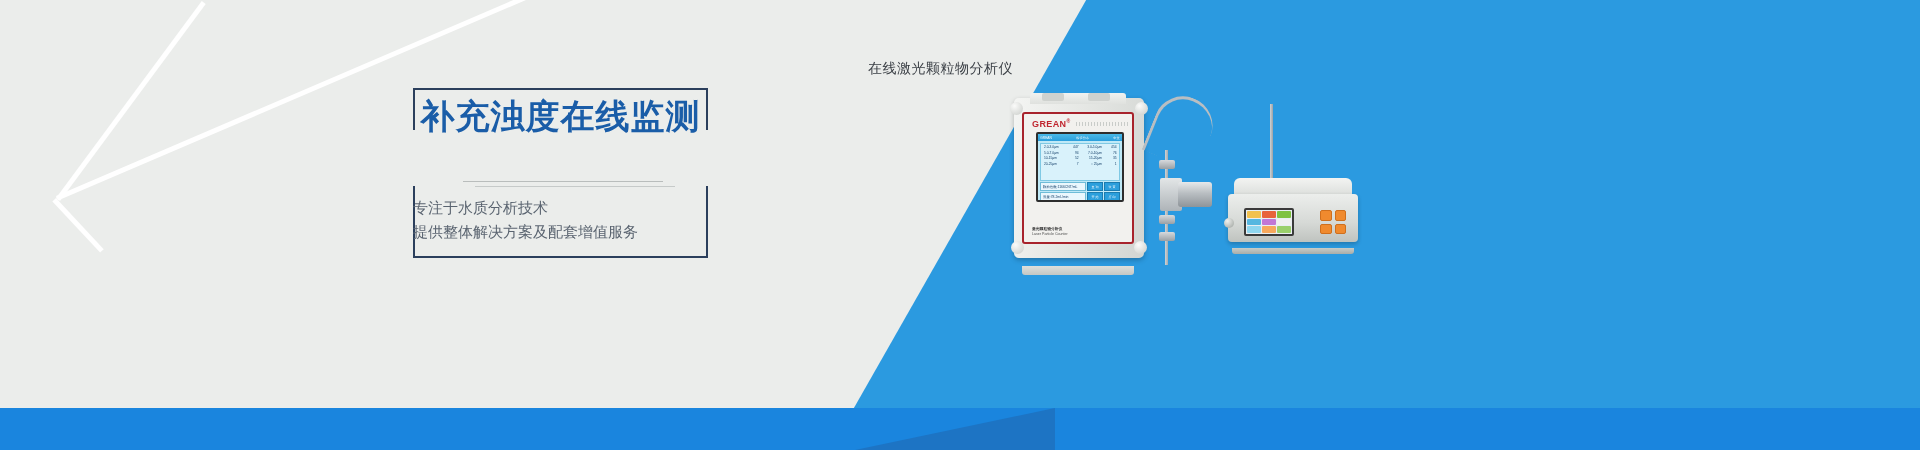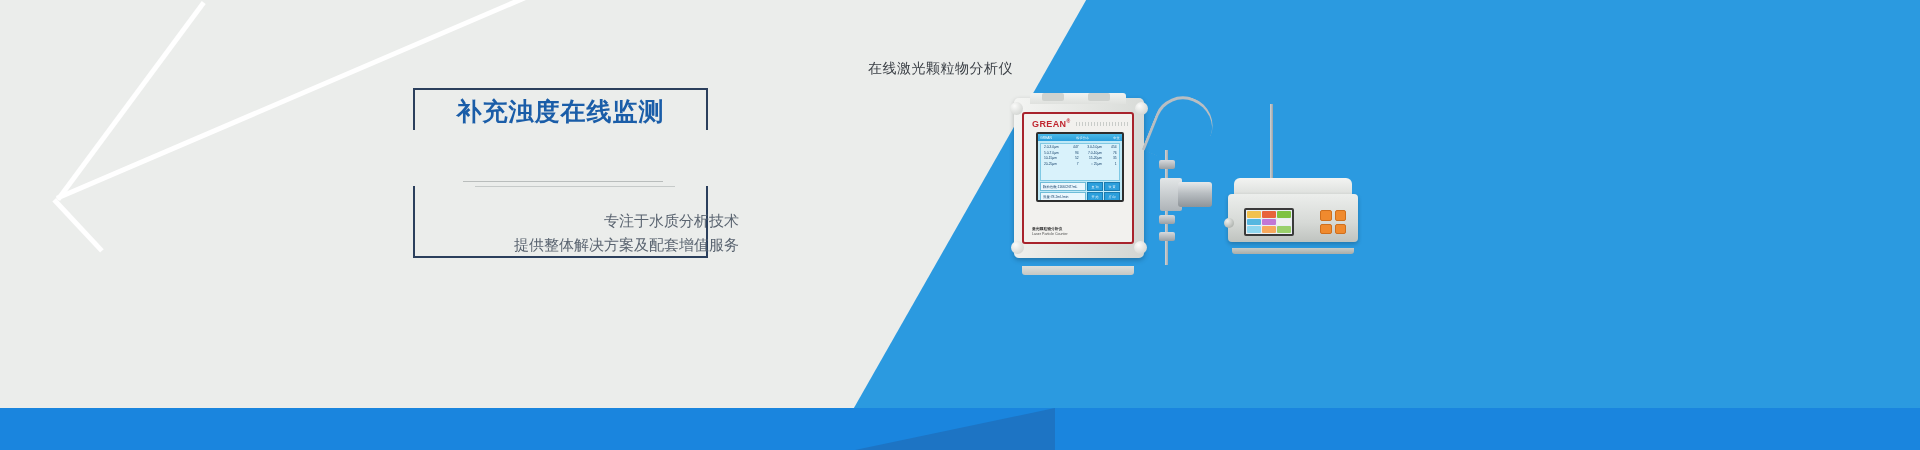--- a/index.html
+++ b/index.html
@@ -42,35 +42,35 @@
   .cc-left-top{left:0;top:0;width:2px;height:42px;}
   .cc-left-bottom{left:0;bottom:0;width:2px;height:72px;}
   .cc-right-top{right:0;top:0;width:2px;height:42px;}
   .cc-right-bottom{right:0;bottom:0;width:2px;height:72px;}
 
   .headline{
     position:absolute;left:0;top:8px;width:295px;text-align:center;
     color:#1a5da8;font-weight:bold;line-height:1.22;
     letter-spacing:1px;
   }
-  .headline .l1{display:block;font-size:25px;}
+  .headline .l1{display:block;font-size:34px;}
   .headline .l2{display:block;font-size:25px;margin-top:1px;}
 
   .rule{
     position:absolute;left:50px;top:93px;width:200px;height:1px;
     background:#b9bdbc;
   }
   .rule2{
     position:absolute;left:62px;top:98px;width:200px;height:1px;
     background:#c6cac9;
   }
 
   .sub{
-    position:absolute;left:0;top:108px;width:326px;text-align:right;
-    color:#5a6470;line-height:1.62;margin-top:13px;
+    position:absolute;left:0;top:108px;width:326px;text-align:left;
+    color:#5a6470;line-height:1.62;
   }
   .sub .s1{display:block;font-size:15px;}
   .sub .s2{display:block;font-size:15px;}
 
   
   .callout{
     position:absolute;color:#3a3f45;font-size:14px;white-space:nowrap;
     letter-spacing:.5px;
   }
   .callout-1{left:868px;top:60px;}

